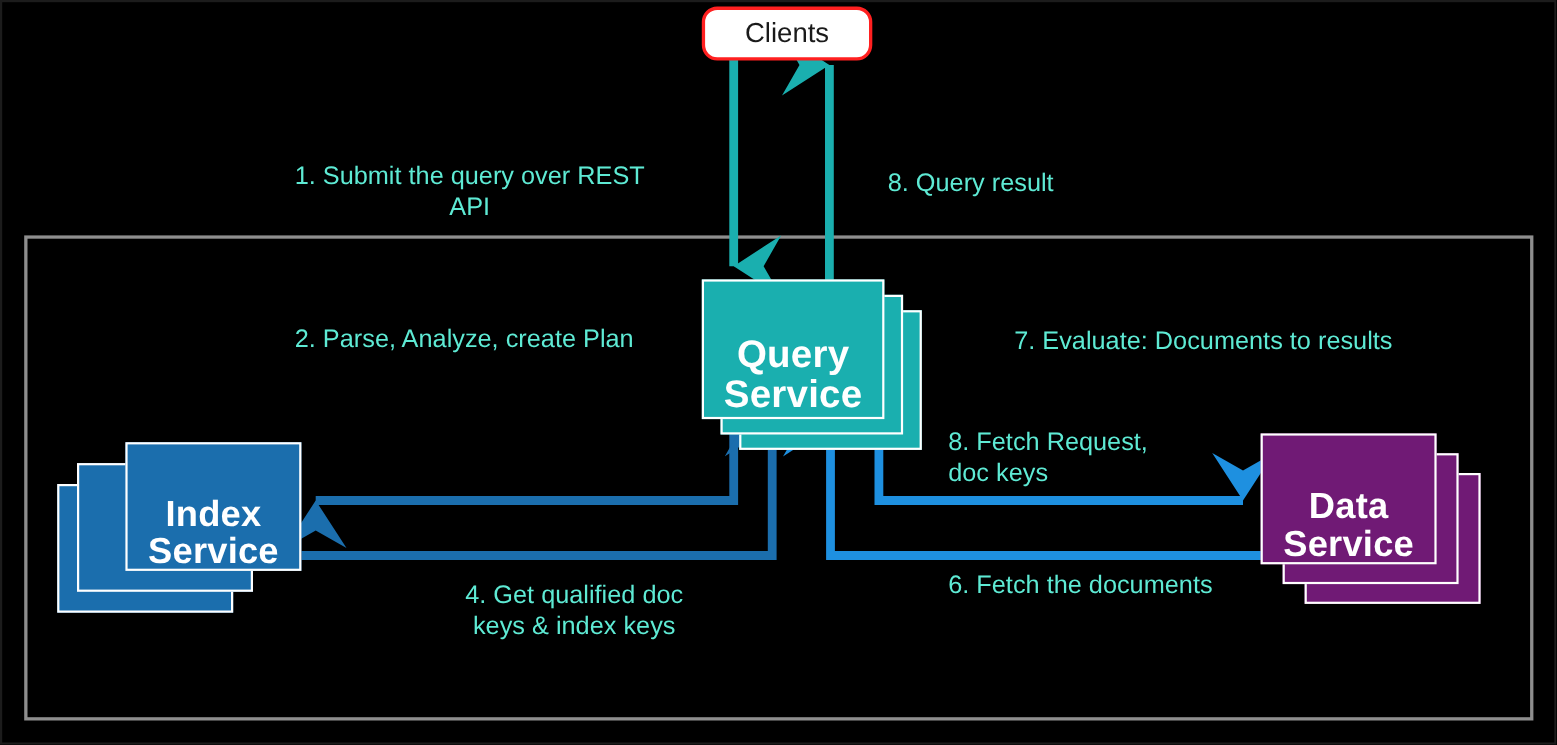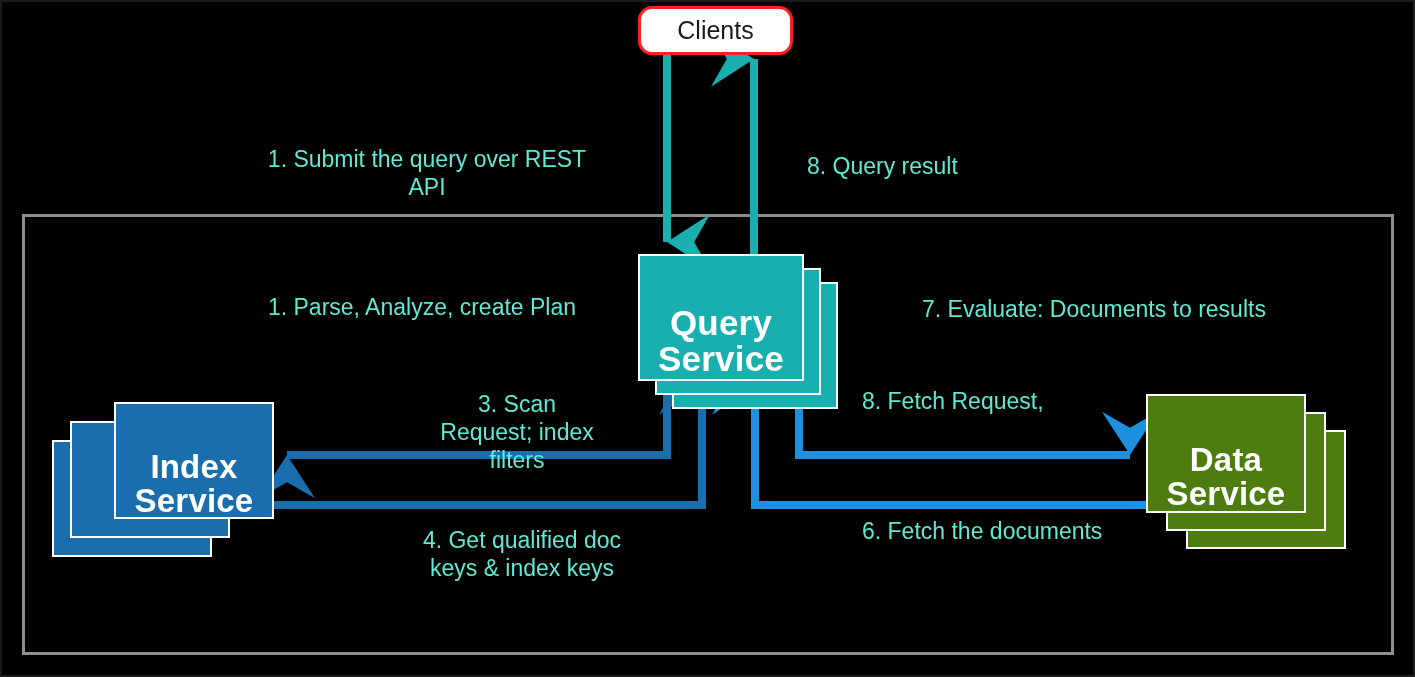--- a/index.html
+++ b/index.html
@@ -30,21 +30,21 @@
   
   #index-stack{left:50px;top:400px;width:202px;height:155px;}
   #index-stack .card{background:#1b6ead;}
   #index-stack .b3{left:0;top:38px;width:160px;height:117px;}
   #index-stack .b2{left:18px;top:19px;width:160px;height:117px;}
   #index-stack .front{left:62px;top:0;width:160px;height:117px;}
   #index-stack .card-label{font-size:33px;}
 
   
   #data-stack{left:1144px;top:392px;width:200px;height:155px;}
-  #data-stack .card{background:#4d7c0f;justify-content:center;}
+  #data-stack .card{background:#701a75;justify-content:center;}
   #data-stack .b3{left:40px;top:36px;width:160px;height:119px;}
   #data-stack .b2{left:20px;top:18px;width:160px;height:119px;}
   #data-stack .front{left:0;top:0;width:160px;height:119px;}
   #data-stack .card-label{font-size:33px;}
 
   
   #clients-box{position:absolute;left:636px;top:4px;width:155px;height:49px;
        background:#fff;border:3px solid #ff2020;border-radius:14px;
        display:flex;align-items:center;justify-content:center;box-sizing:border-box;}
   #clients-box span{color:#1a1a1a;font-size:25px;}
@@ -149,36 +149,32 @@
       </div>
     </div>
   </div>
 
   <div class="lab c" id="lab1">
     <div>1. Submit the query over REST</div>
     <div class="r">API</div>
   </div>
 
   <div class="lab c" id="lab2">
-    <div>1. Parse, Analyze, create Plan</div>
+    <div>2. Parse, Analyze, create Plan</div>
   </div>
 
-  <div class="lab c" id="lab3">
-    <div>3.  Scan</div>
-    <div>Request; index</div>
-    <div>filters</div>
-  </div>
 
   <div class="lab c" id="lab4">
     <div>4. Get qualified doc</div>
     <div>keys &amp; index keys</div>
   </div>
 
   <div class="lab l" id="lab5">
     <div>8. Fetch Request,</div>
+    <div>doc keys</div>
   </div>
 
   <div class="lab l" id="lab6">
     <div>6. Fetch the documents</div>
   </div>
 
   <div class="lab l" id="lab7">
     <div>7. Evaluate: Documents to results</div>
   </div>
 

